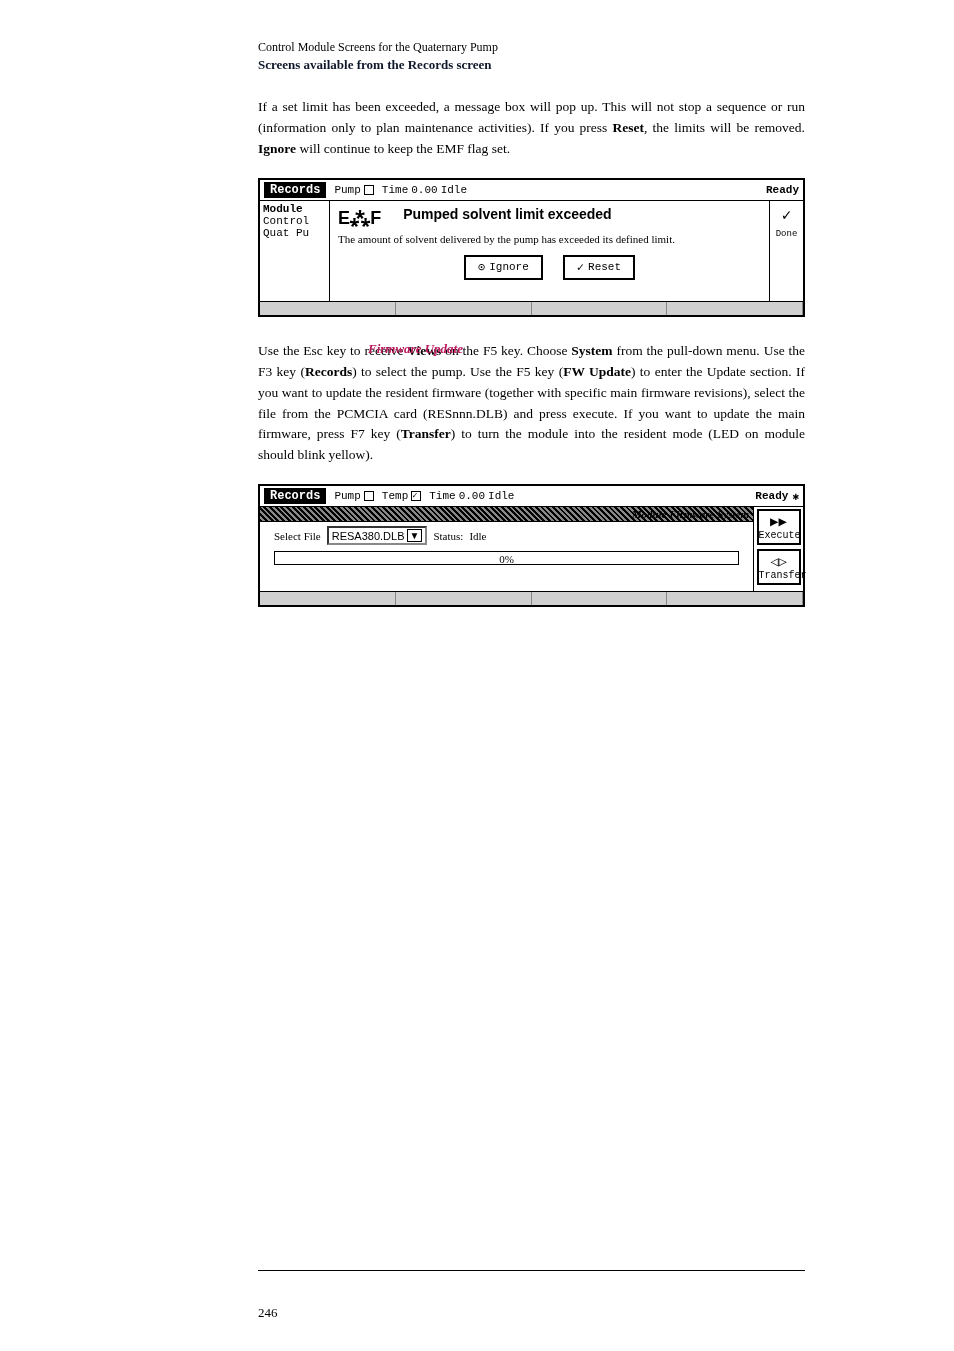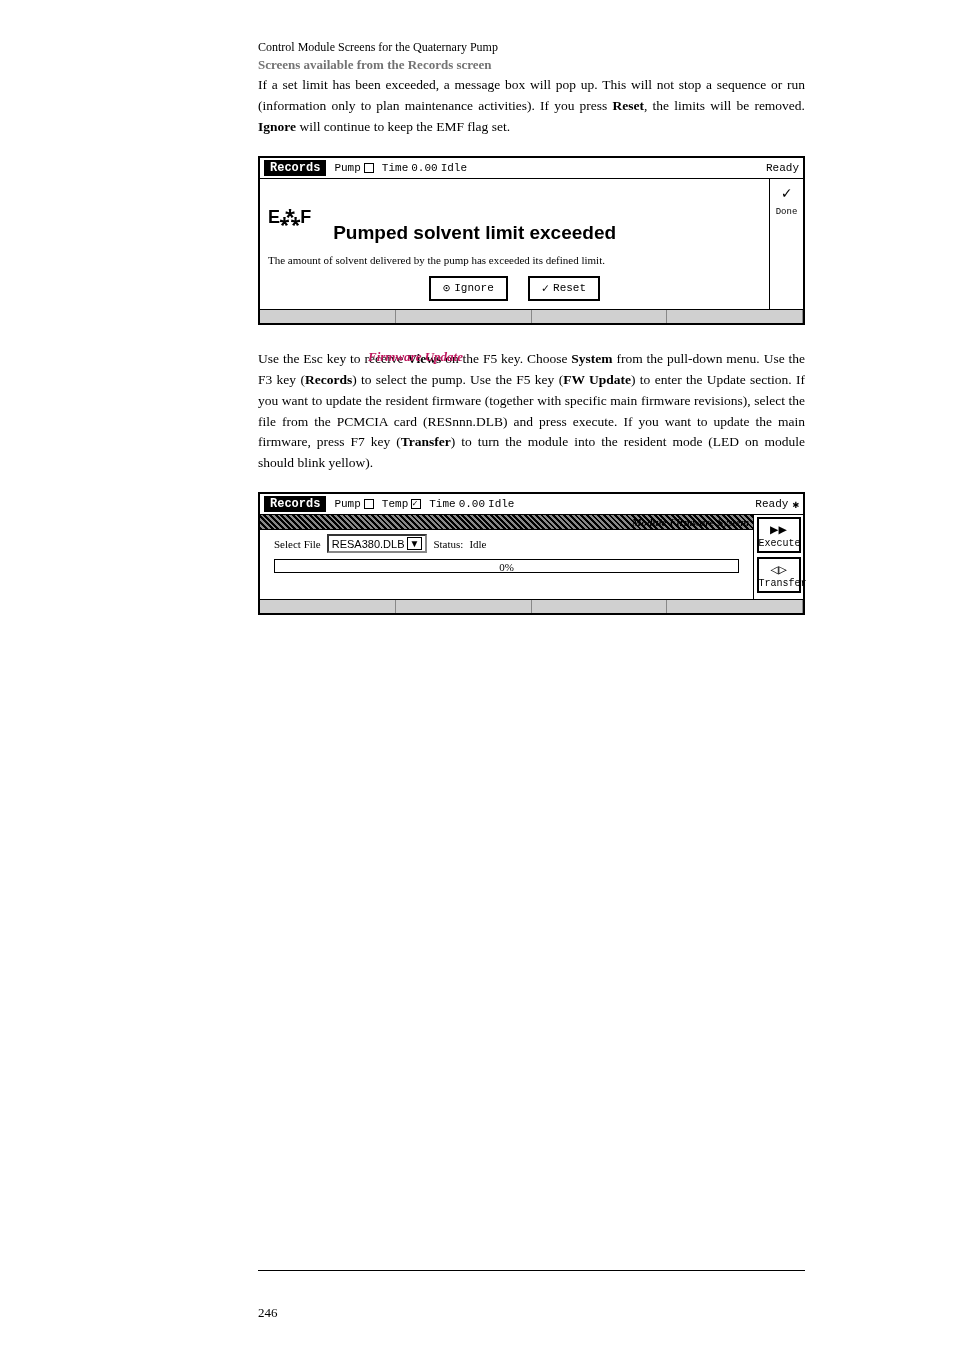--- a/index.html
+++ b/index.html
@@ -26,23 +26,23 @@
     }
 
     .breadcrumb-line {
       font-size: 12px;
       color: #000000;
       margin-bottom: 2px;
     }
 
     .section-title-blue {
       font-size: 13px;
-      color: #737373;
-      font-weight: bold;
-      margin-bottom: 2px;
+      color: #0f172a;
+      font-weight: bold;
+      margin-bottom: 24px;
     }
 
     .body-text {
       font-size: 13.5px;
       line-height: 1.55;
       text-align: justify;
       margin-bottom: 18px;
     }
 
     .body-text b {
@@ -103,21 +103,21 @@
       content: "✓";
       font-size: 9px;
       position: absolute;
       top: -2px;
       left: 0px;
     }
 
     .screen-header-right {
       margin-left: auto;
       font-size: 11px;
-      font-weight: normal;
+      font-weight: bold;
       display: flex;
       align-items: center;
       gap: 4px;
       padding-left: 7px;
     }
 
     .screen-body {
       display: flex;
       min-height: 100px;
     }
@@ -344,25 +344,30 @@
         <div class="screen-header-item">
           <span>Time</span>
           <span>0.00</span>
           <span>Idle</span>
         </div>
         <div class="screen-header-right">Ready</div>
       </div>
 
       <div class="screen-body">
 
+        <div class="screen-sidebar">
+          <div class="screen-sidebar-title">Module</div>
+          <div style="font-size:11px;">Control</div>
+          <div style="font-size:11px;">Quat Pu</div>
+        </div>
 
         <div class="screen-main">
           <div style="display:flex; align-items:center; gap:22px; margin-bottom:4px;">
             <span class="alert-emf" style="font-family:Arial,sans-serif; font-size:18px; font-weight:bold;">E⁂F</span>
-            <span class="alert-title" style="font-family:Arial,sans-serif; font-size:19px; font-weight:bold;margin-top:39px;">Pumped solvent limit exceeded</span>
+            <span class="alert-title" style="font-family:Arial,sans-serif; font-size:14px; font-weight:bold;">Pumped solvent limit exceeded</span>
           </div>
           <div class="alert-text" style="font-size:11px; font-family:'Times New Roman',serif; text-align:justify; margin-bottom:10px;">The amount of solvent delivered by the pump has exceeded its defined limit.</div>
           <div class="alert-buttons">
             <div class="btn-mockup">
               <span style="font-size:12px;">⊙</span>
               <span>Ignore</span>
             </div>
             <div class="btn-mockup">
               <span style="font-size:12px;">✓</span>
               <span>Reset</span>

